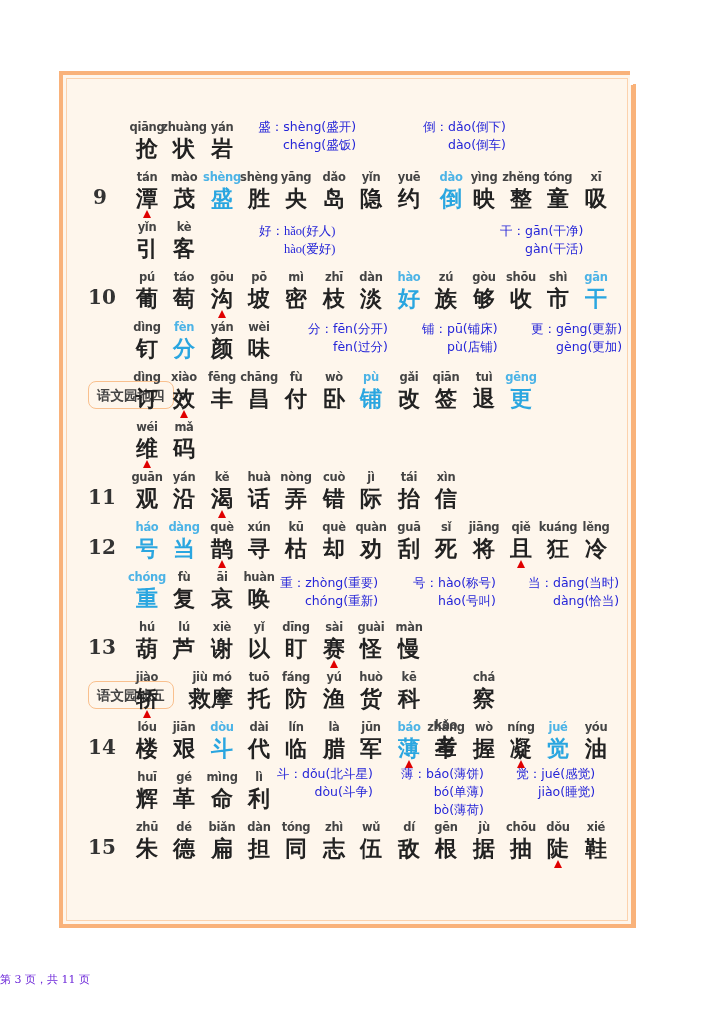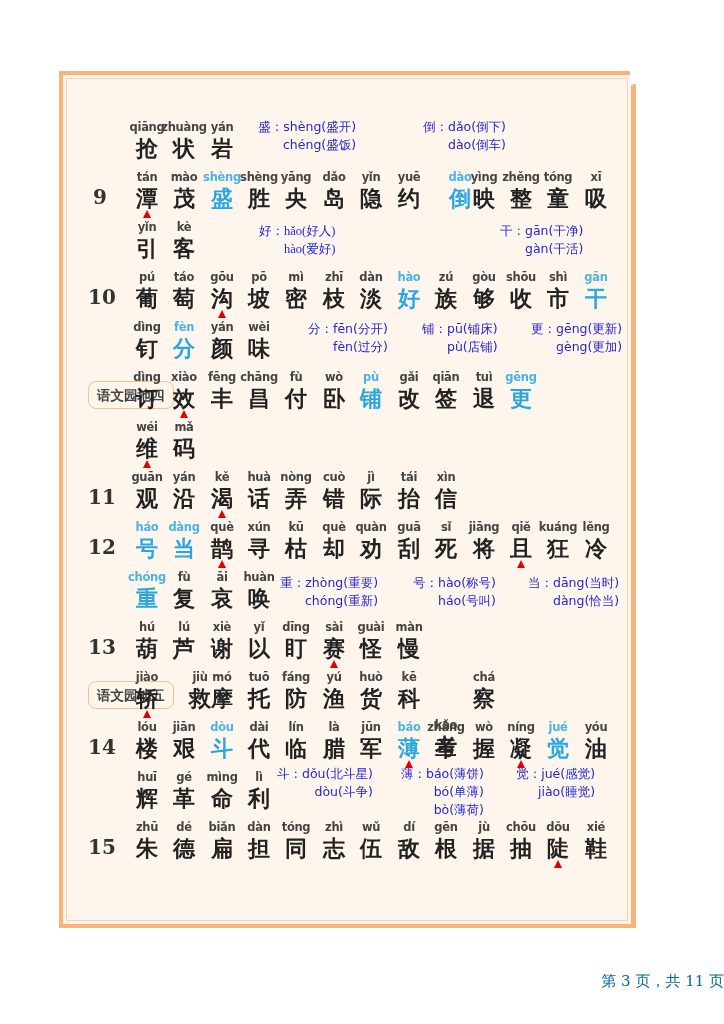--- a/index.html
+++ b/index.html
@@ -50,22 +50,22 @@
       position: absolute; border: 1.5px solid #f9c08e; border-radius: 8px; padding: 0 8px;
       font-family: "DejaVu Serif", serif; font-size: 13.5px; color: #444; height: 26px; line-height: 26px;
       background: #fef6ec; white-space: nowrap;
     }
     .note {
       position: absolute; font-family: "DejaVu Sans", sans-serif; font-size: 12.5px; color: #2525d8;
       line-height: 18px; white-space: nowrap;
     }
     .note .line { display: block; text-align: right; }
     .footer {
-      position: absolute; top: 972px; left: 0; width: 724px; text-align: right;
-      font-family: "DejaVu Serif", serif; font-size: 15px; color: #0369a1;
+      position: absolute; top: 972px; left: 0; width: 724px; text-align: left;
+      font-family: "DejaVu Serif", serif; font-size: 11px; color: #6d28d9;
     }
   </style>
 </head>
 <body>
 
 <div class="frame-outer">
   <div class="frame-inner"></div>
 </div>
 <div class="frame-tab-mask"></div>
 <div class="right-bar"></div>
@@ -110,21 +110,21 @@
       <span class="hz">岛</span>
     </div>
     <div class="cell" style="left: 352px; top: 169px;">
       <span class="py">yǐn</span>
       <span class="hz">隐</span>
     </div>
     <div class="cell" style="left: 390px; top: 169px;">
       <span class="py">yuē</span>
       <span class="hz">约</span>
     </div>
-    <div class="cell" style="left: 441px; top: 169px;">
+    <div class="cell" style="left: 432px; top: 169px;">
       <span class="py poly">dào</span>
       <span class="hz poly">倒</span>
     </div>
     <div class="cell" style="left: 465px; top: 169px;">
       <span class="py">yìng</span>
       <span class="hz">映</span>
     </div>
     <div class="cell" style="left: 502px; top: 169px;">
       <span class="py">zhěng</span>
       <span class="hz">整</span>

